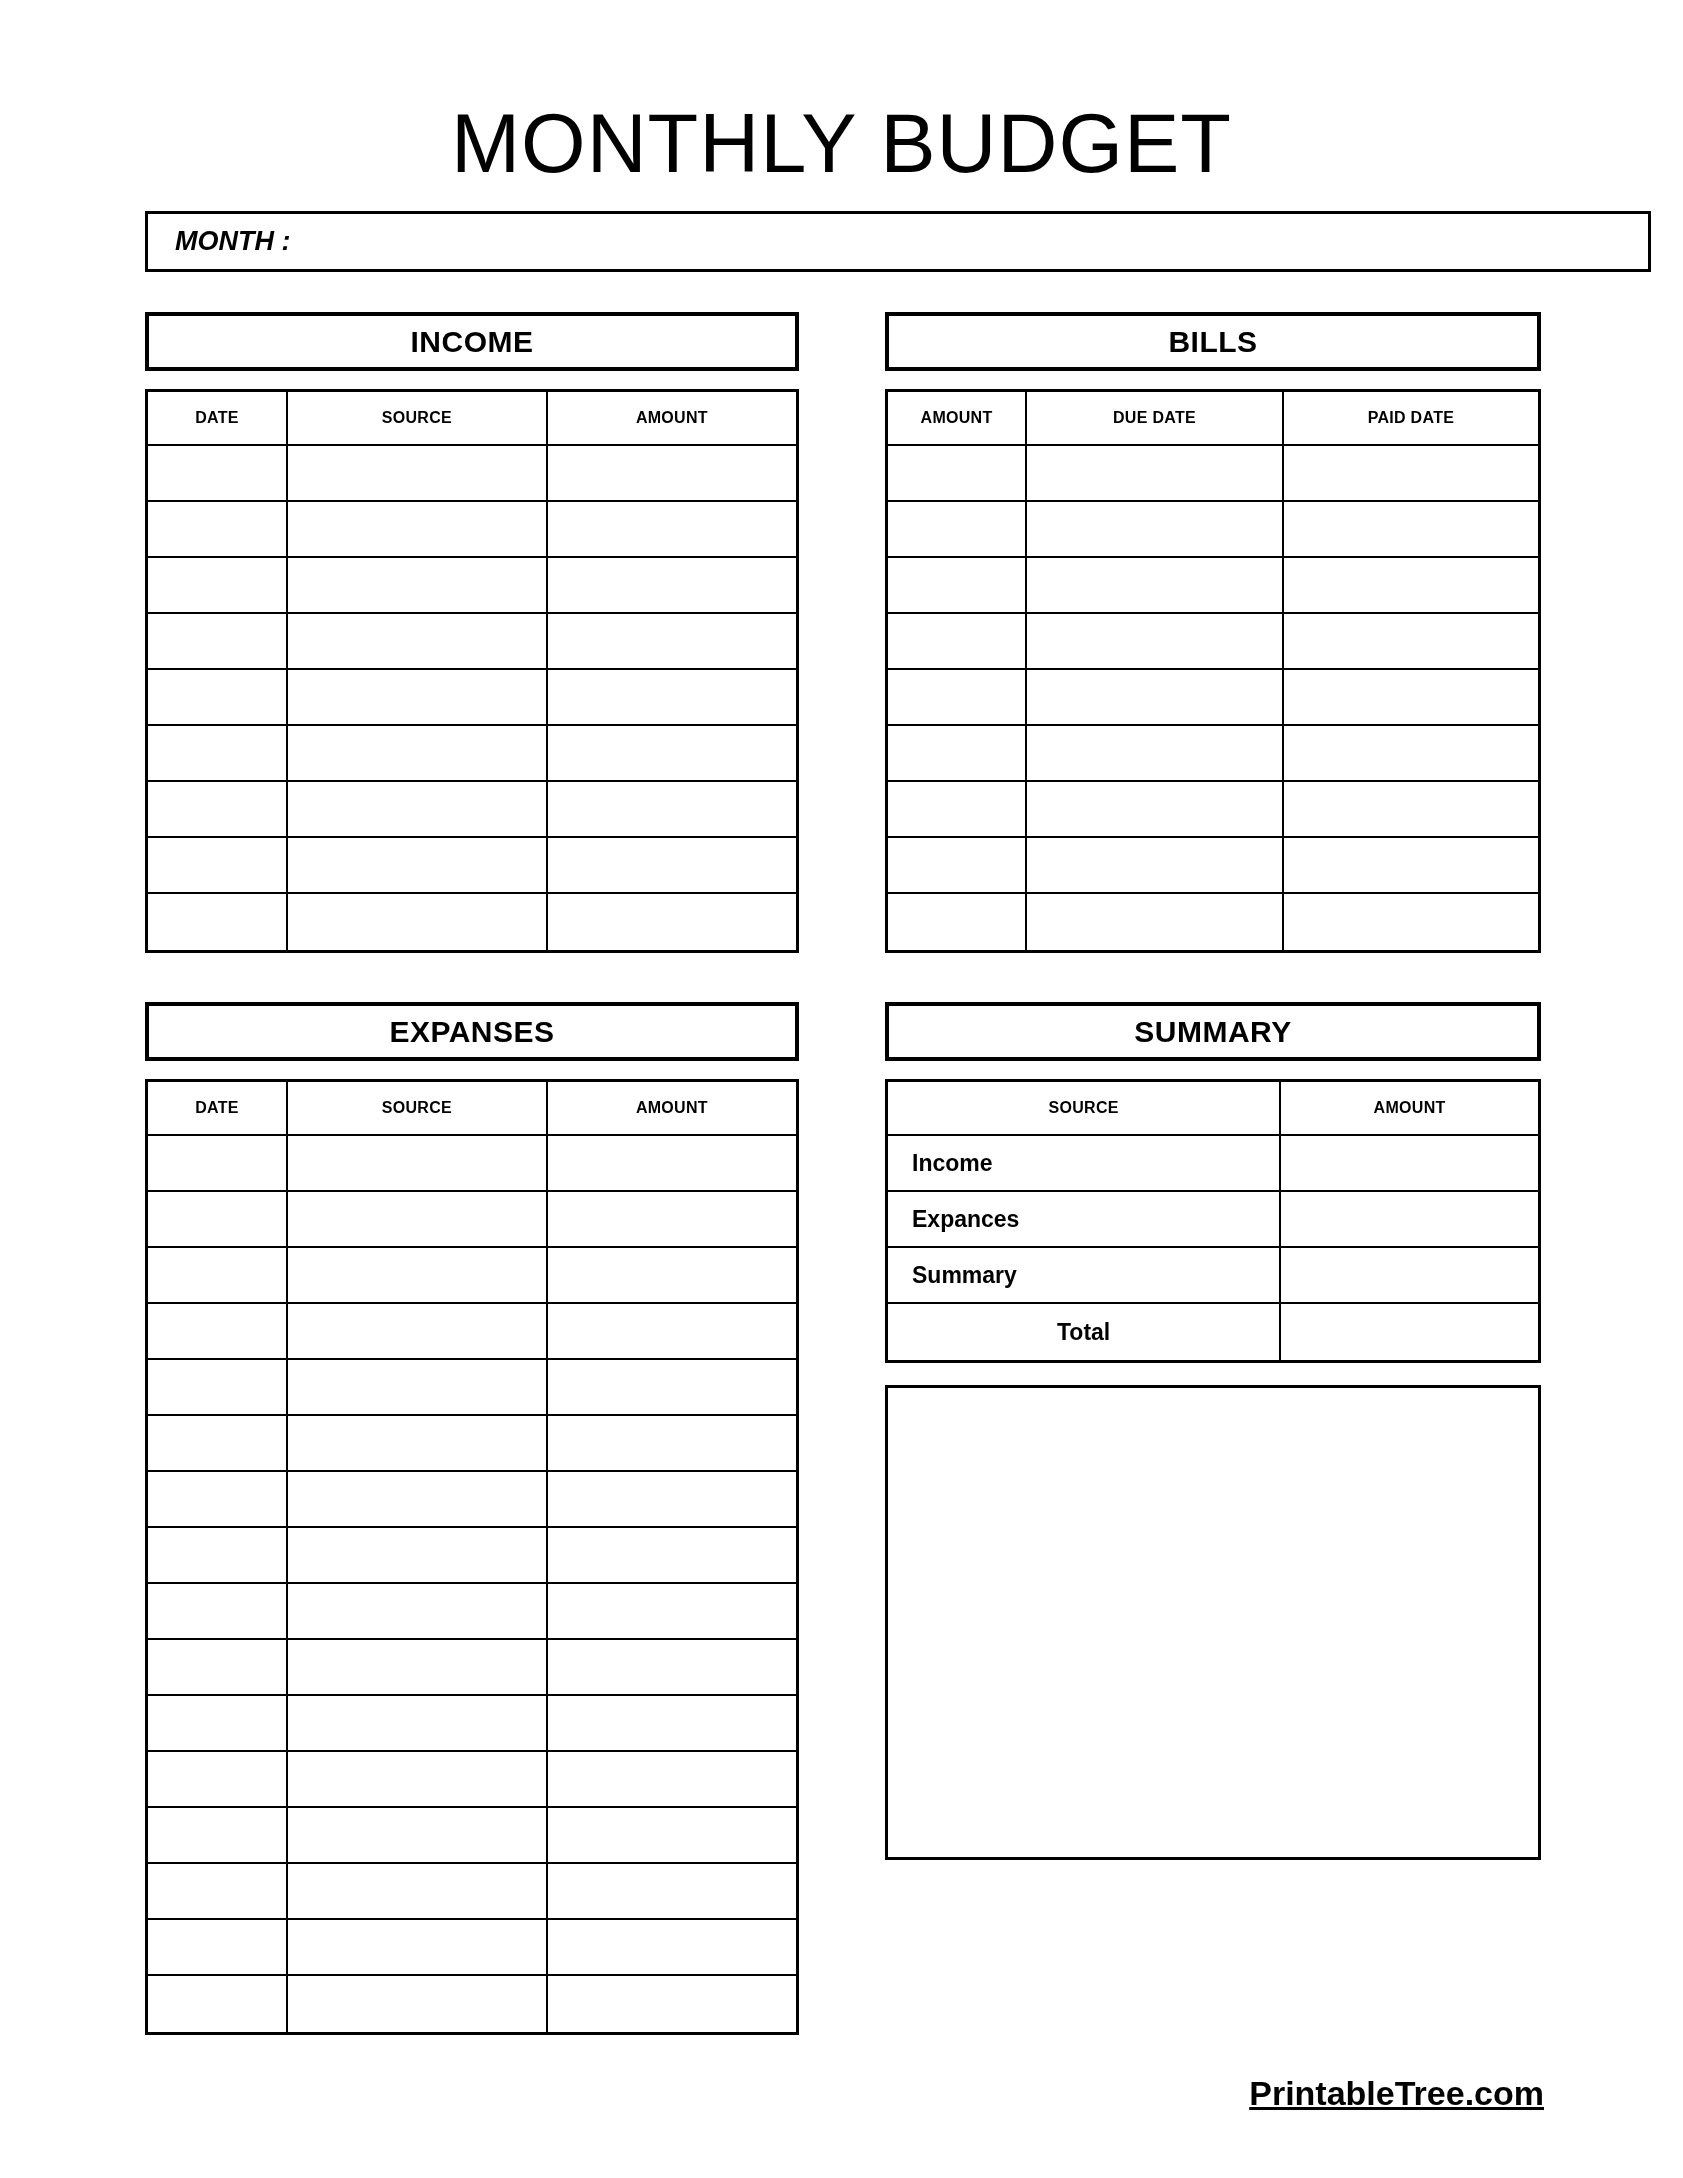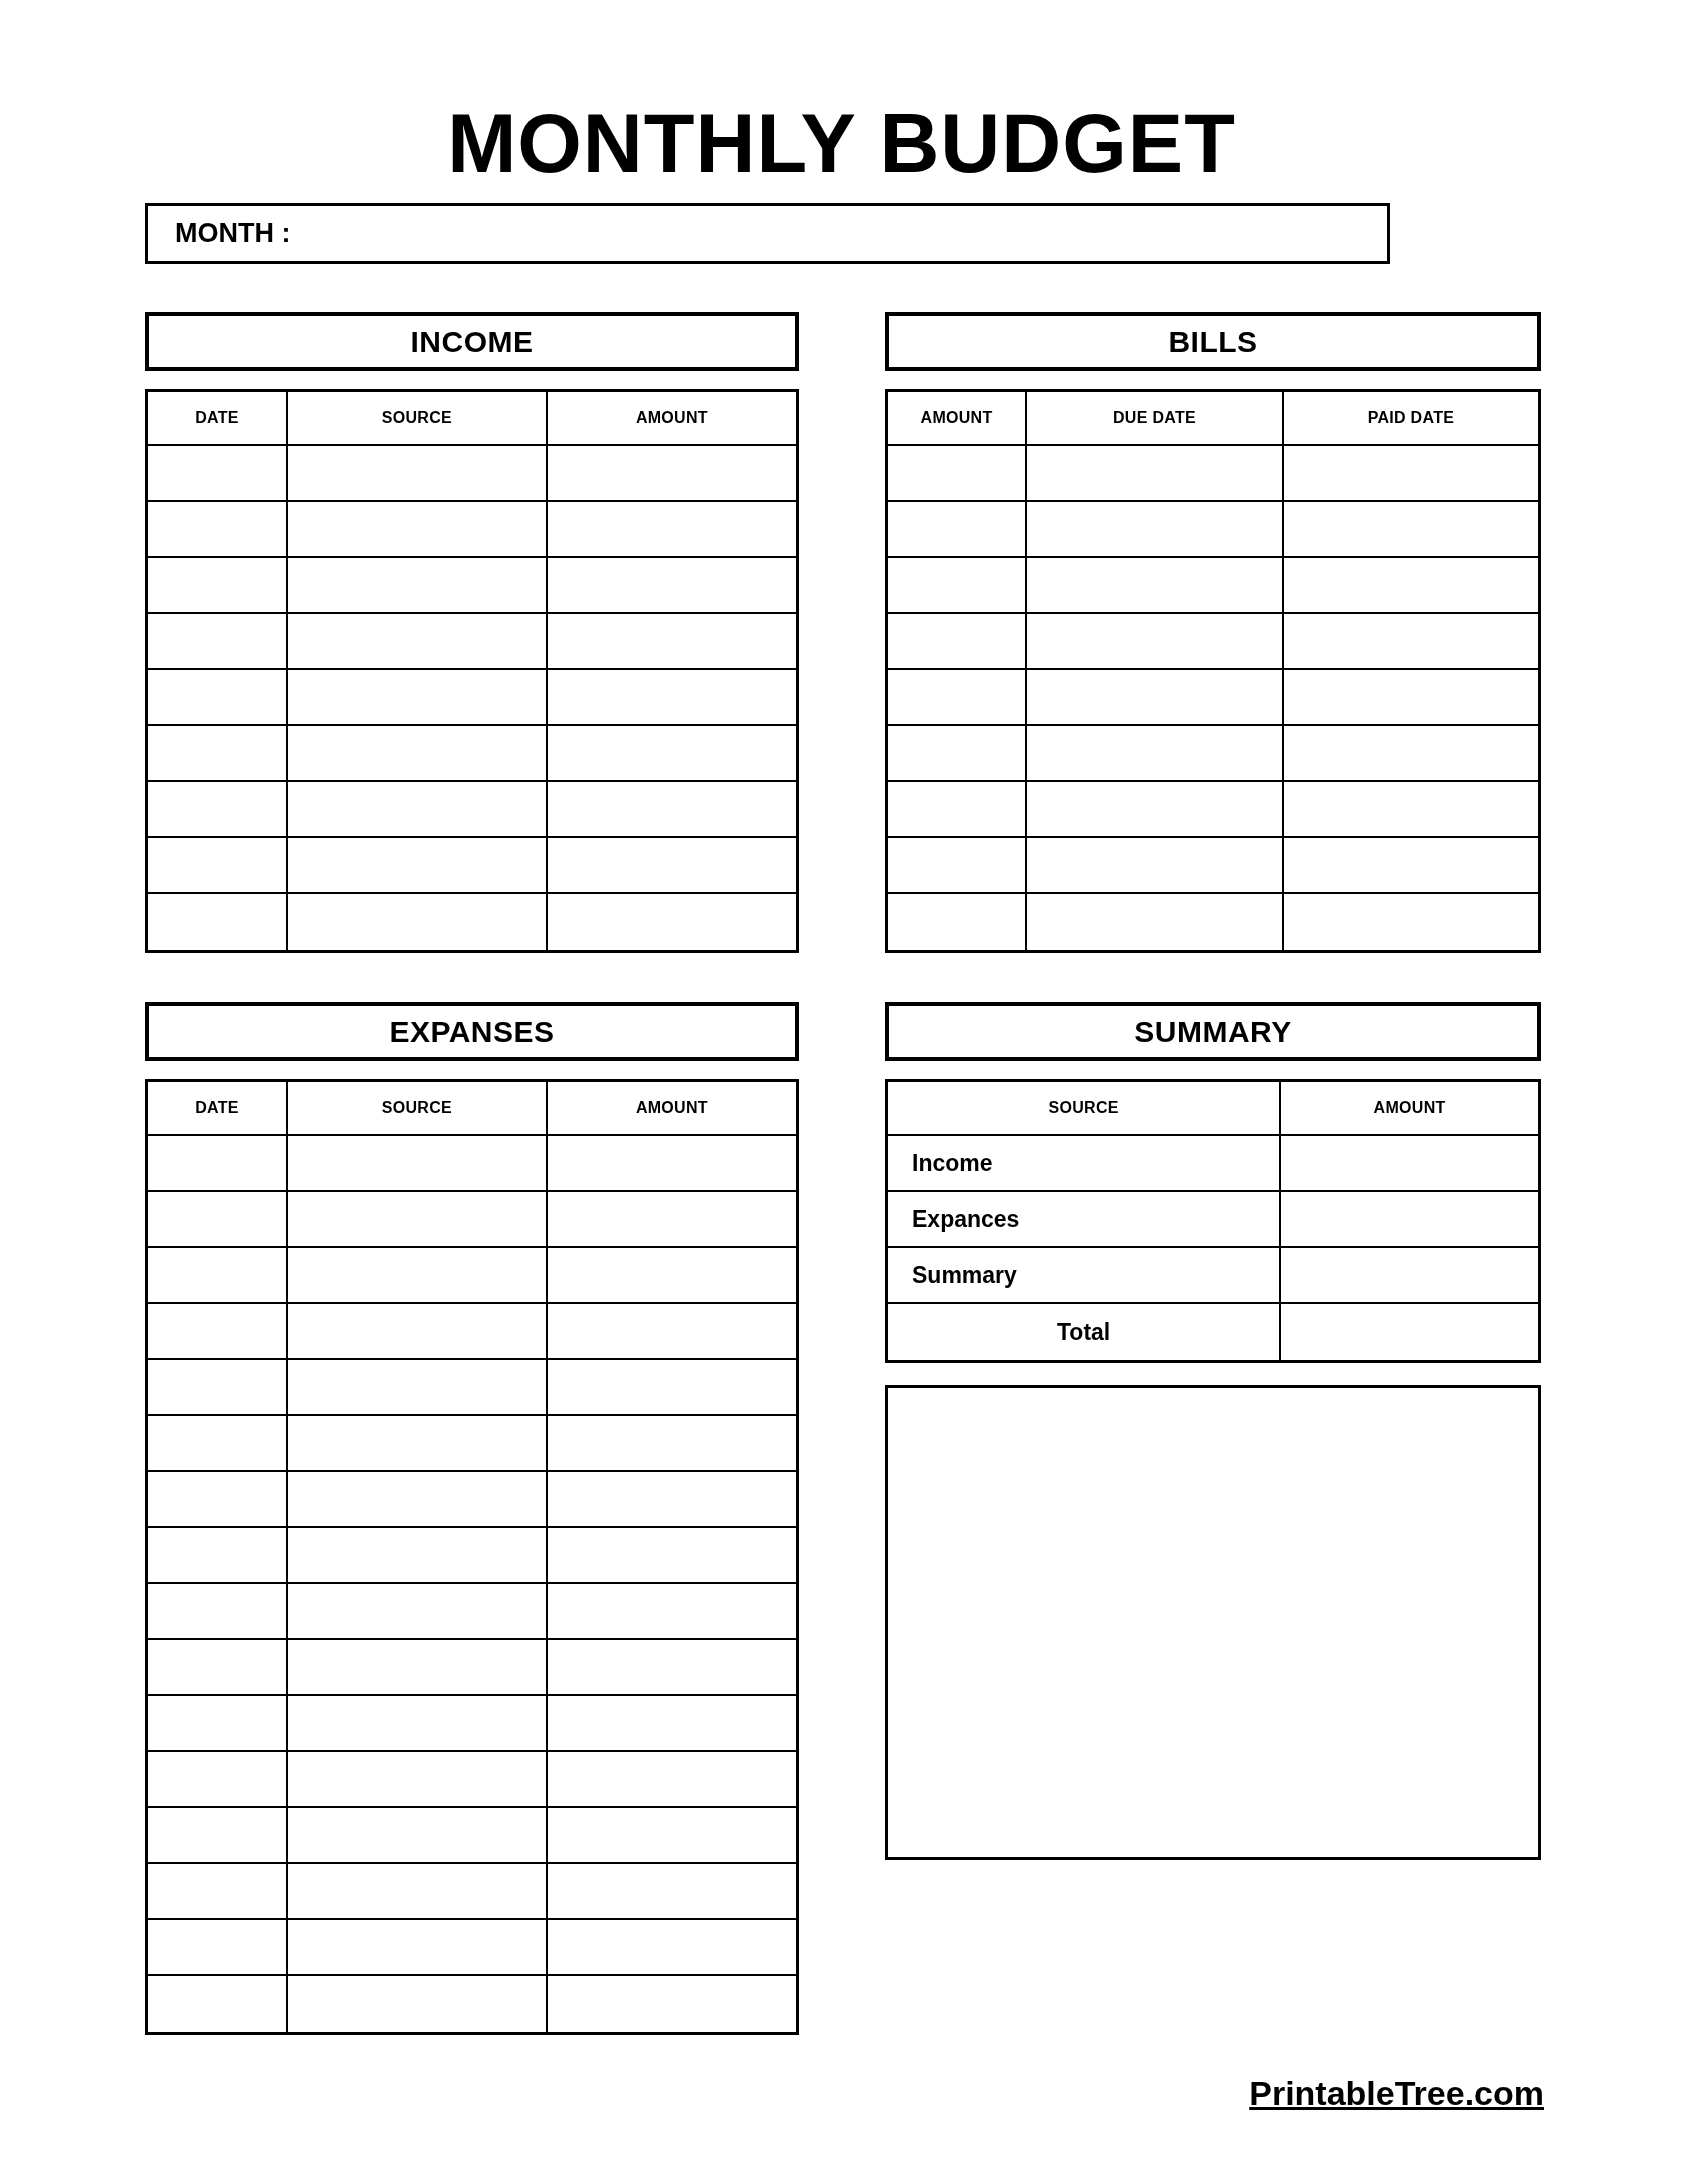--- a/index.html
+++ b/index.html
@@ -13,29 +13,29 @@
     width:1683px;height:2178px;
     background:var(--bg);
     color:var(--ink);
     font-family:"Liberation Sans","DejaVu Sans",sans-serif;
     overflow:hidden;
   }
   
   .page-title{
     position:absolute;top:102px;left:0;width:100%;
     margin:0;text-align:center;
-    font-size:83px;font-weight:bold;letter-spacing:1px;
+    font-size:83px;font-weight:normal;letter-spacing:1px;
     line-height:1;white-space:nowrap;
   }
   
   .month-box{
-    position:absolute;left:145px;top:203px;width:1245px;height:61px;
+    position:absolute;left:145px;top:211px;width:1506px;height:61px;
     border:3px solid var(--border);
     box-sizing:border-box;
-    display:flex;align-items:center;
+    display:flex;align-items:center;font-style:italic;
   }
   .month-label{font-weight:bold;font-size:27px;padding-left:27px;white-space:pre;}
   .month-value{flex:1;height:100%;}
   
   .col{position:absolute;top:312px;}
   .col-left{left:145px;width:654px;}
   .col-right{left:885px;width:656px;}
   
   .section-header{
     border:4px solid var(--border);

